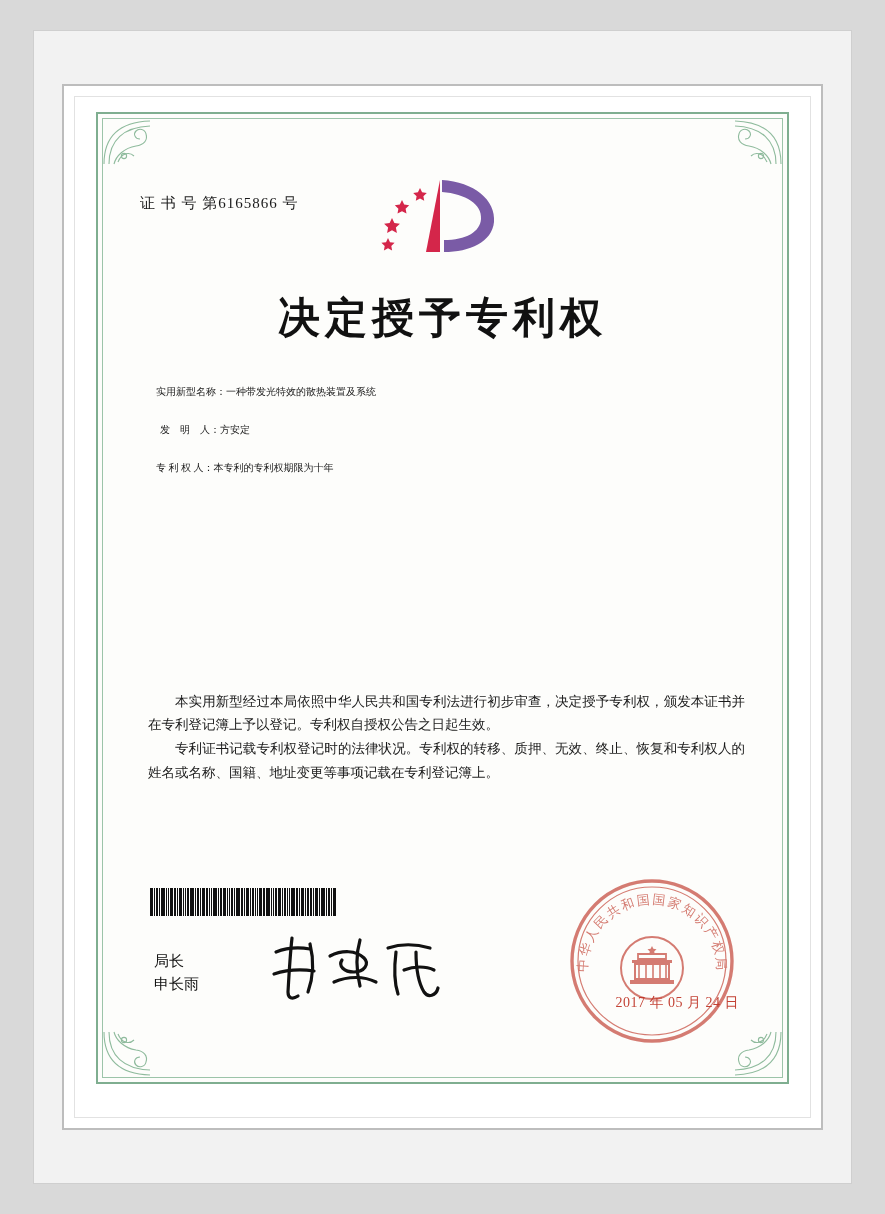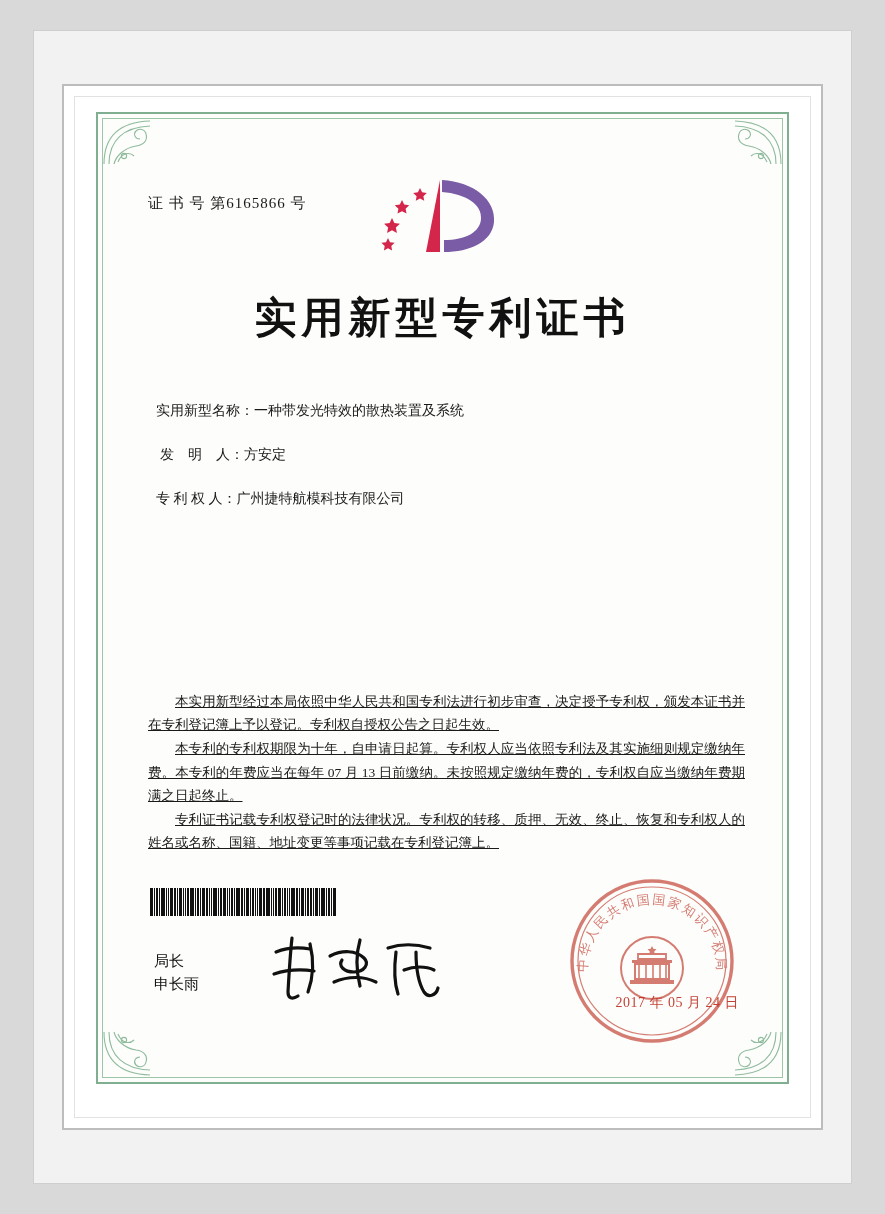--- a/index.html
+++ b/index.html
@@ -79,21 +79,21 @@
   
   .cert-body {
     position: absolute;
     inset: 0;
     padding: 0 46px;
     box-sizing: border-box;
   }
 
   .cert-no {
     position: absolute;
-    left: 52px;
+    left: 44px;
     top: 82px;
     font-size: 15px;
     letter-spacing: 1px;
     color: #1a1a1a;
     font-family: "Liberation Serif", "DejaVu Serif", serif;
   }
 
   
   .logo {
     position: absolute;
@@ -126,45 +126,43 @@
     font-family: "DejaVu Serif", "Liberation Serif", serif;
   }
 
   .fields {
     position: absolute;
     left: 60px;
     right: 48px;
     top: 272px;
   }
   .field {
-    font-size: 14px;
+    font-size: 10px;
     line-height: 1.5;
     margin-bottom: 23px;
     color: #1a1a1a;
     white-space: nowrap;
-    margin-top: 16px;
   }
   .field .k { letter-spacing: 0px; }
   .field .v { letter-spacing: 0px; }
   .field.f-invent { margin-left: 4px; }
 
   .paras {
     position: absolute;
     left: 52px;
     right: 44px;
     top: 578px;
     font-size: 13.5px;
     line-height: 1.72;
     color: #1a1a1a;
     text-align: justify;
   }
   .paras p {
     margin: 0 0 1px 0;
     text-indent: 2em;
-    text-decoration: underline;
   }
 
   
   .barcode {
     position: absolute;
     left: 54px;
     top: 776px;
     width: 206px;
     height: 28px;
     display: flex;
@@ -292,37 +290,36 @@
             <path d="M10 64 l2 4.2 4.6.6 -3.3 3.2 .8 4.5 -4.1-2.2 -4.1 2.2 .8-4.5 -3.3-3.2 4.6-.6z"></path>
           </g>
 
           <path d="M62 6 L62 78 L48 78 Z" fill="#d4264a"></path>
 
           <path d="M64 6 C96 8 118 26 116 48 C114 68 92 78 66 78 L66 66 C88 66 102 58 103 45 C104 30 88 20 64 18 Z" fill="#7a5ba6"></path>
         </svg>
       </div>
 
 
-      <div class="title">实用新型专利证书</div>
+      <div class="title">决定授予专利权</div>
 
       <div class="fields">
         <div class="field">
           <span class="k">实用新型名称：</span><span class="v">一种带发光特效的散热装置及系统</span>
         </div>
         <div class="field f-invent">
           <span class="k">发　明　人：</span><span class="v">方安定</span>
         </div>
         <div class="field">
-          <span class="k">专 利 权 人：</span><span class="v">广州捷特航模科技有限公司</span>
+          <span class="k">专 利 权 人：</span><span class="v">本专利的专利权期限为十年</span>
         </div>
       </div>
 
       <div class="paras">
         <p>本实用新型经过本局依照中华人民共和国专利法进行初步审查，决定授予专利权，颁发本证书并在专利登记簿上予以登记。专利权自授权公告之日起生效。</p>
-        <p>本专利的专利权期限为十年，自申请日起算。专利权人应当依照专利法及其实施细则规定缴纳年费。本专利的年费应当在每年 07 月 13 日前缴纳。未按照规定缴纳年费的，专利权自应当缴纳年费期满之日起终止。</p>
         <p>专利证书记载专利权登记时的法律状况。专利权的转移、质押、无效、终止、恢复和专利权人的姓名或名称、国籍、地址变更等事项记载在专利登记簿上。</p>
       </div>
 
       <div class="barcode">
         <i style="width:3px"></i>
           <i style="width:1px"></i>
           <i style="width:2px"></i>
           <i style="width:1px"></i>
         <i style="width:4px"></i>
           <i style="width:1px"></i>

